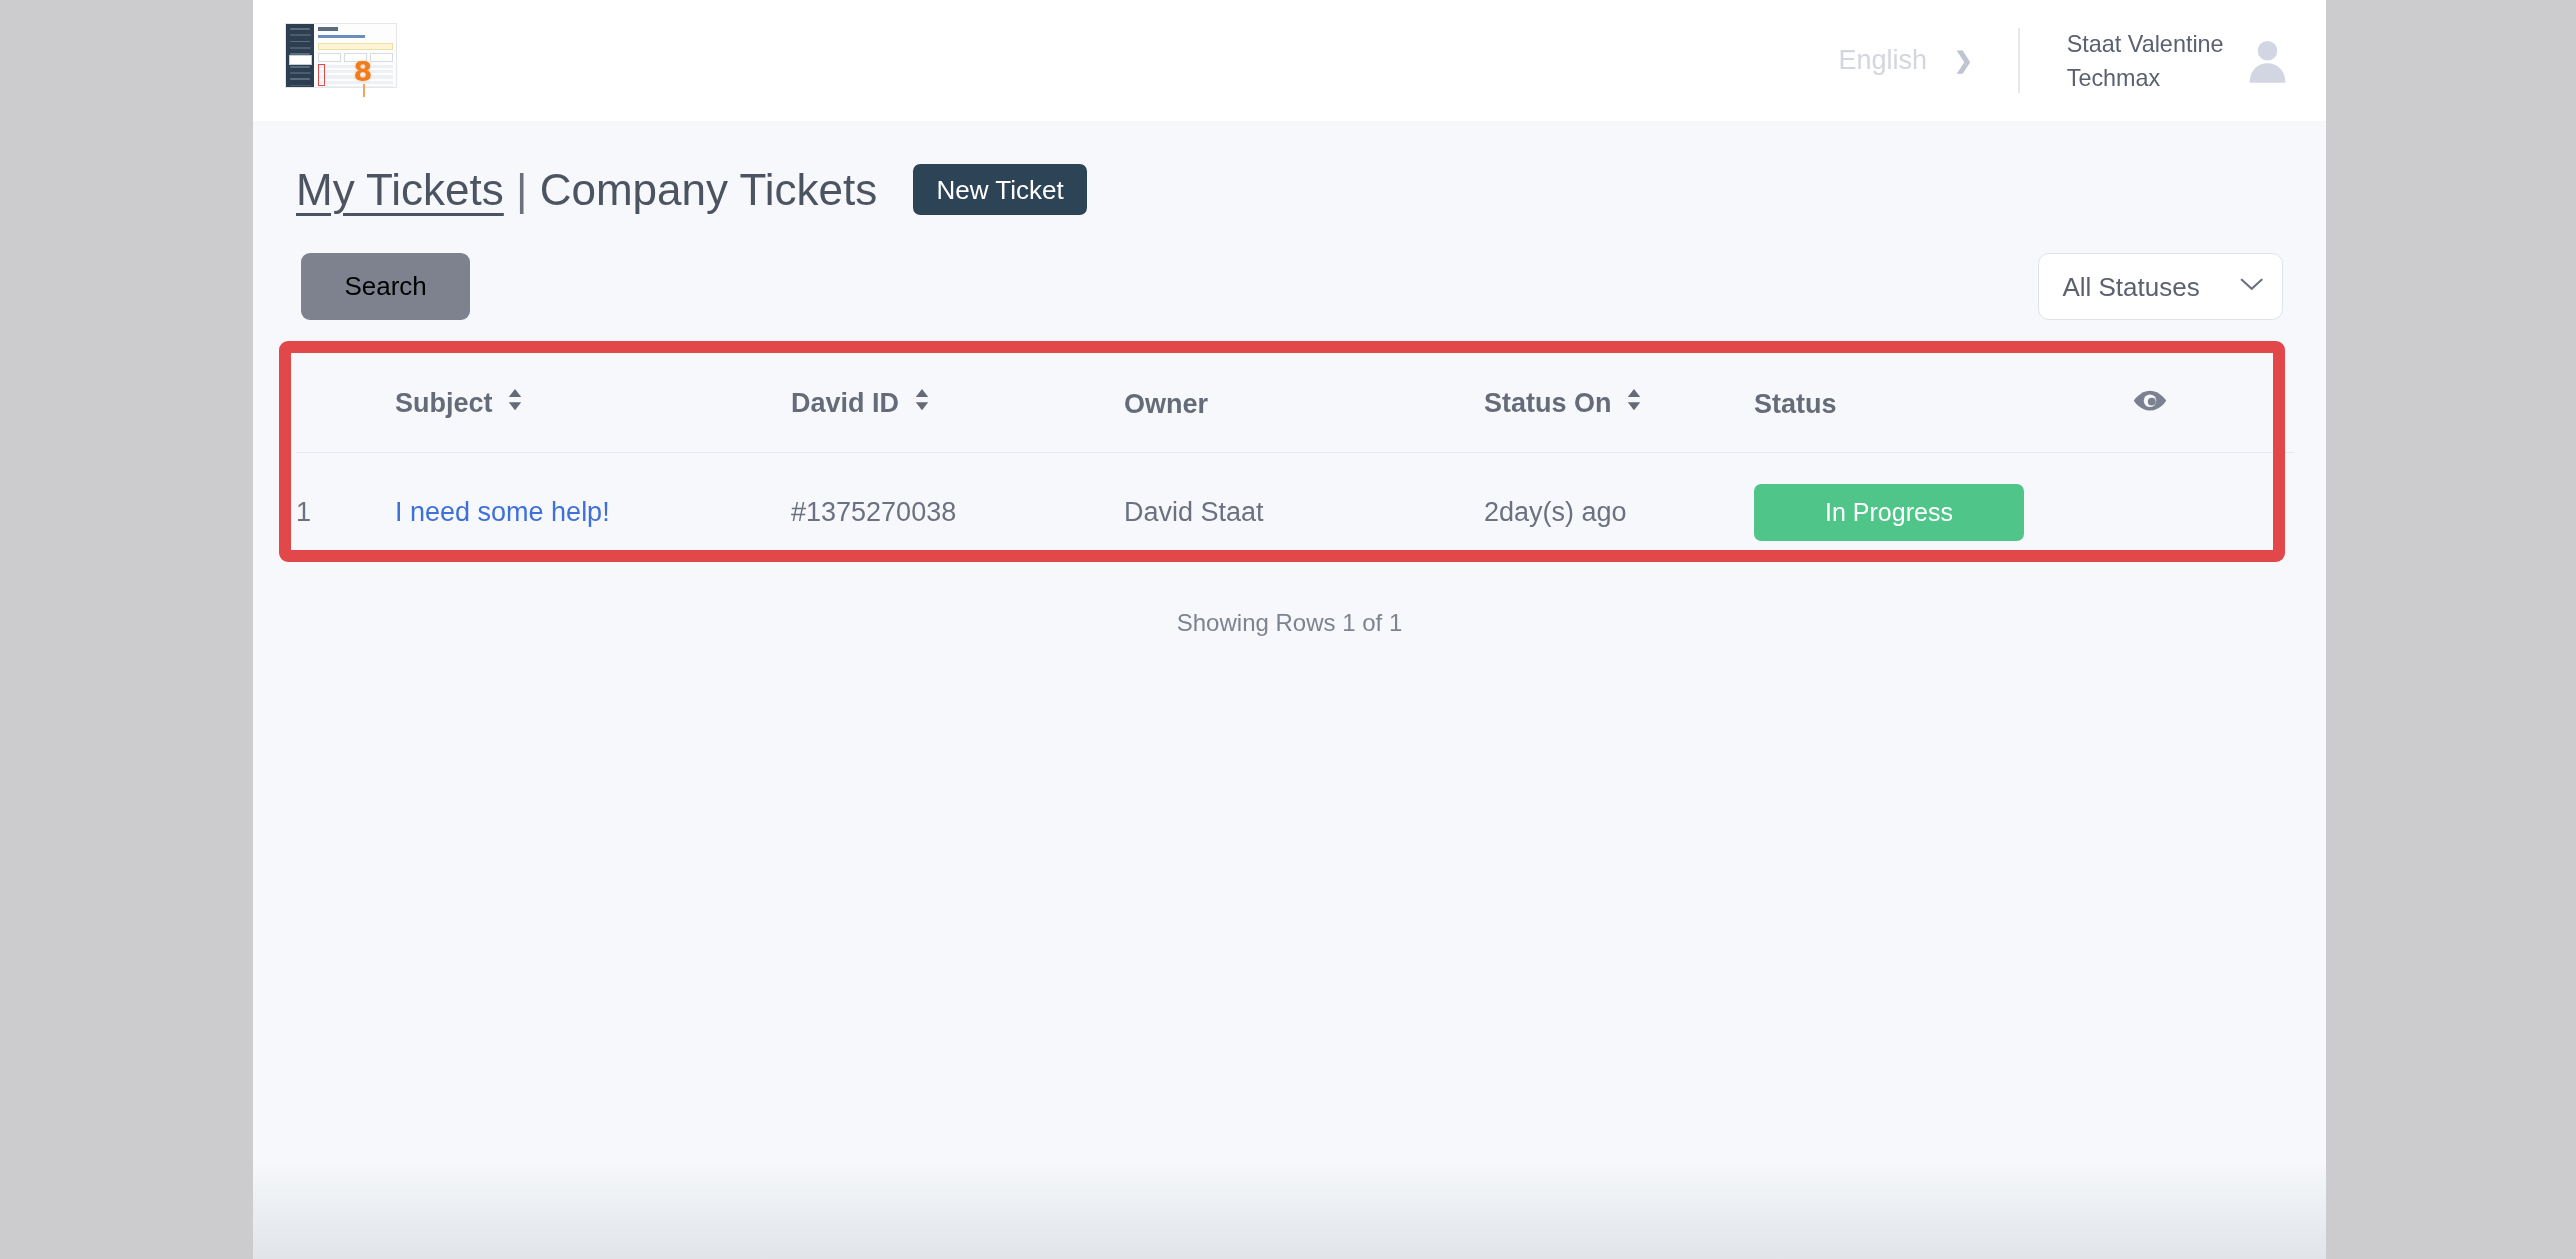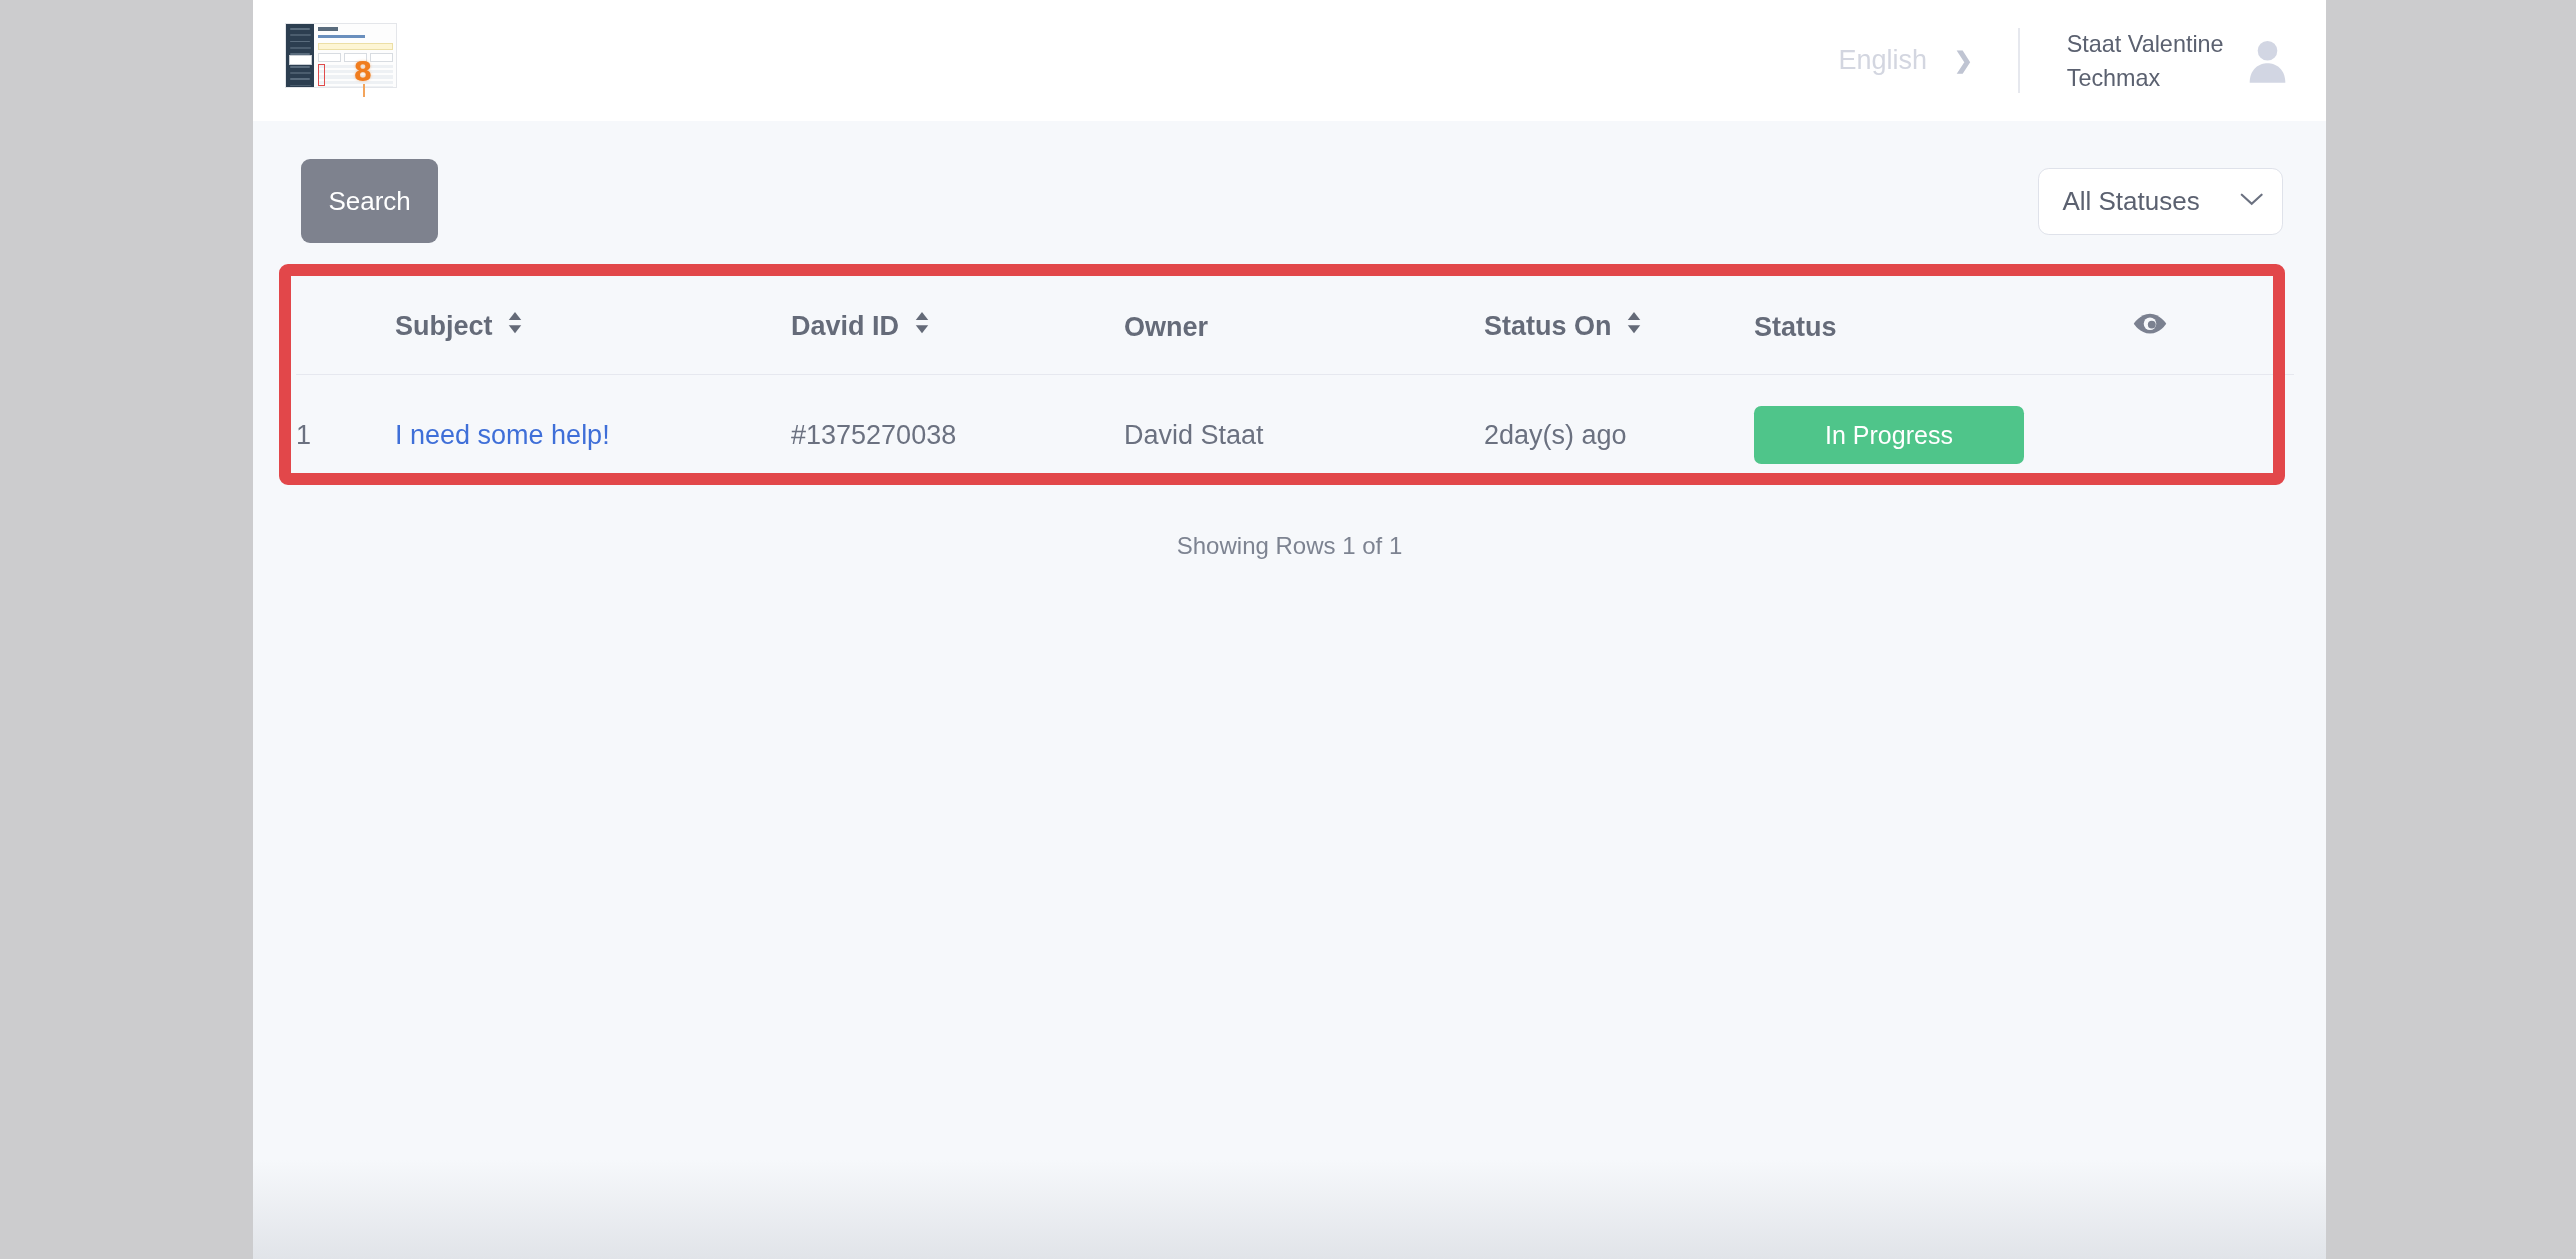--- a/index.html
+++ b/index.html
@@ -258,27 +258,27 @@
     border-radius: 10.8px;
     background: #ffffff;
     padding: 0 25px;
     font-size: 25px;
     color: #5b6170;
     font-family: "Liberation Sans", sans-serif;
     outline: none;
   }
   .search-input::placeholder { color: #9aa0b0; }
   .btn-search {
-    height: 84px;
+    height: 67px;
     margin-left: 5.4px;
     background: #7e828e;
-    color: #ffffff;
+    color: #000000;
     border: none;
     border-radius: 9px;
-    padding: 0 27px;
+    padding: 0 43px;
     font-size: 26px;
     font-family: "Liberation Sans", sans-serif;
     cursor: pointer;
   }
   .status-select-wrap {
     margin-left: auto;
     position: relative;
     width: 245px;
   }
   .status-select {
@@ -452,20 +452,28 @@
             <circle cx="23" cy="14" r="11" fill="#d2d6e3"></circle>
             <path d="M3 50 C3 34 14 28 23 28 C32 28 43 34 43 50 Z" fill="#d2d6e3"></path>
           </svg>
         </span>
       </div>
     </div>
   </div>
 
   <div id="main">
 
+    <div class="title-row">
+      <div class="page-title">
+        <span class="active">My Tickets</span>
+        <span class="sep">|</span>
+        <span>Company Tickets</span>
+      </div>
+      <button class="btn-new-ticket">New Ticket</button>
+    </div>
 
     <div class="filters-row">
       <button class="btn-search">Search</button>
       <div class="status-select-wrap">
         <select class="status-select">
           <option>All Statuses</option>
         </select>
         <span class="select-chevron">
           <svg width="23.4" height="14.4" viewBox="0 0 26 16">
             <path d="M2 3 L13 13 L24 3" stroke="#6b7180" stroke-width="2.4" fill="none" stroke-linecap="round"></path>

